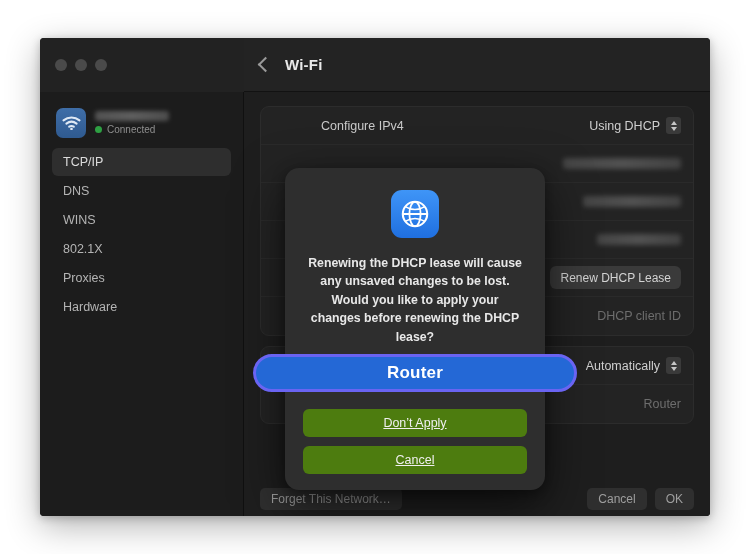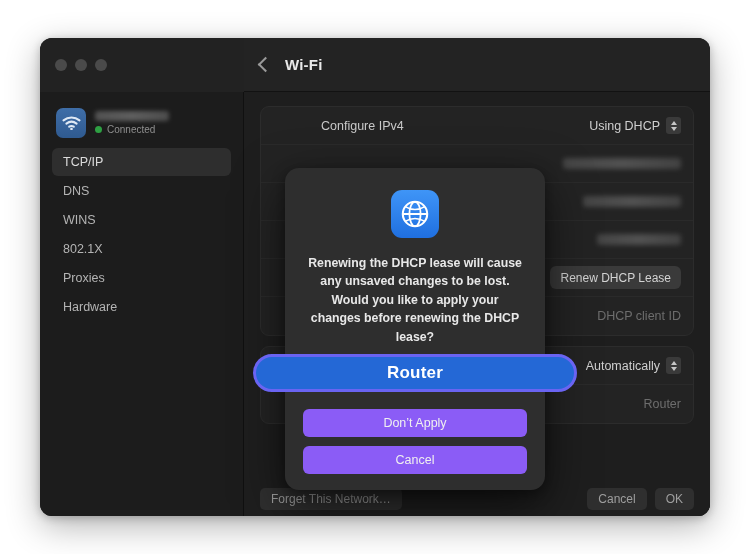--- a/index.html
+++ b/index.html
@@ -20,21 +20,21 @@
   }
 
   
   .window {
     position: absolute;
     left: 40px;
     top: 38px;
     width: 670px;
     height: 478px;
     background: #1d1d1d;
-    border-radius: 12px;
+    border-radius: 4px;
     overflow: hidden;
     box-shadow: 0 10px 34px rgba(0,0,0,0.30), 0 2px 8px rgba(0,0,0,0.22);
   }
 
   
   .titlebar {
     position: absolute;
     left: 0; top: 0;
     width: 670px;
     height: 54px;
@@ -244,23 +244,24 @@
     width: 100%;
     display: flex;
     flex-direction: column;
     gap: 9px;
   }
   .dlg-btn {
     width: 100%;
     height: 28px;
     border: none;
     border-radius: 6px;
-    background: #8b5cf6;
+    background: #4d7c0f;
     color: #f0f0f0;
     font-size: 12.5px;
+    text-decoration: underline;
   }
   
   .apply-wrap {
     position: absolute;
     left: -32px;
     top: 186px;
     width: 324px;
     height: 38px;
   }
   .apply-btn {

